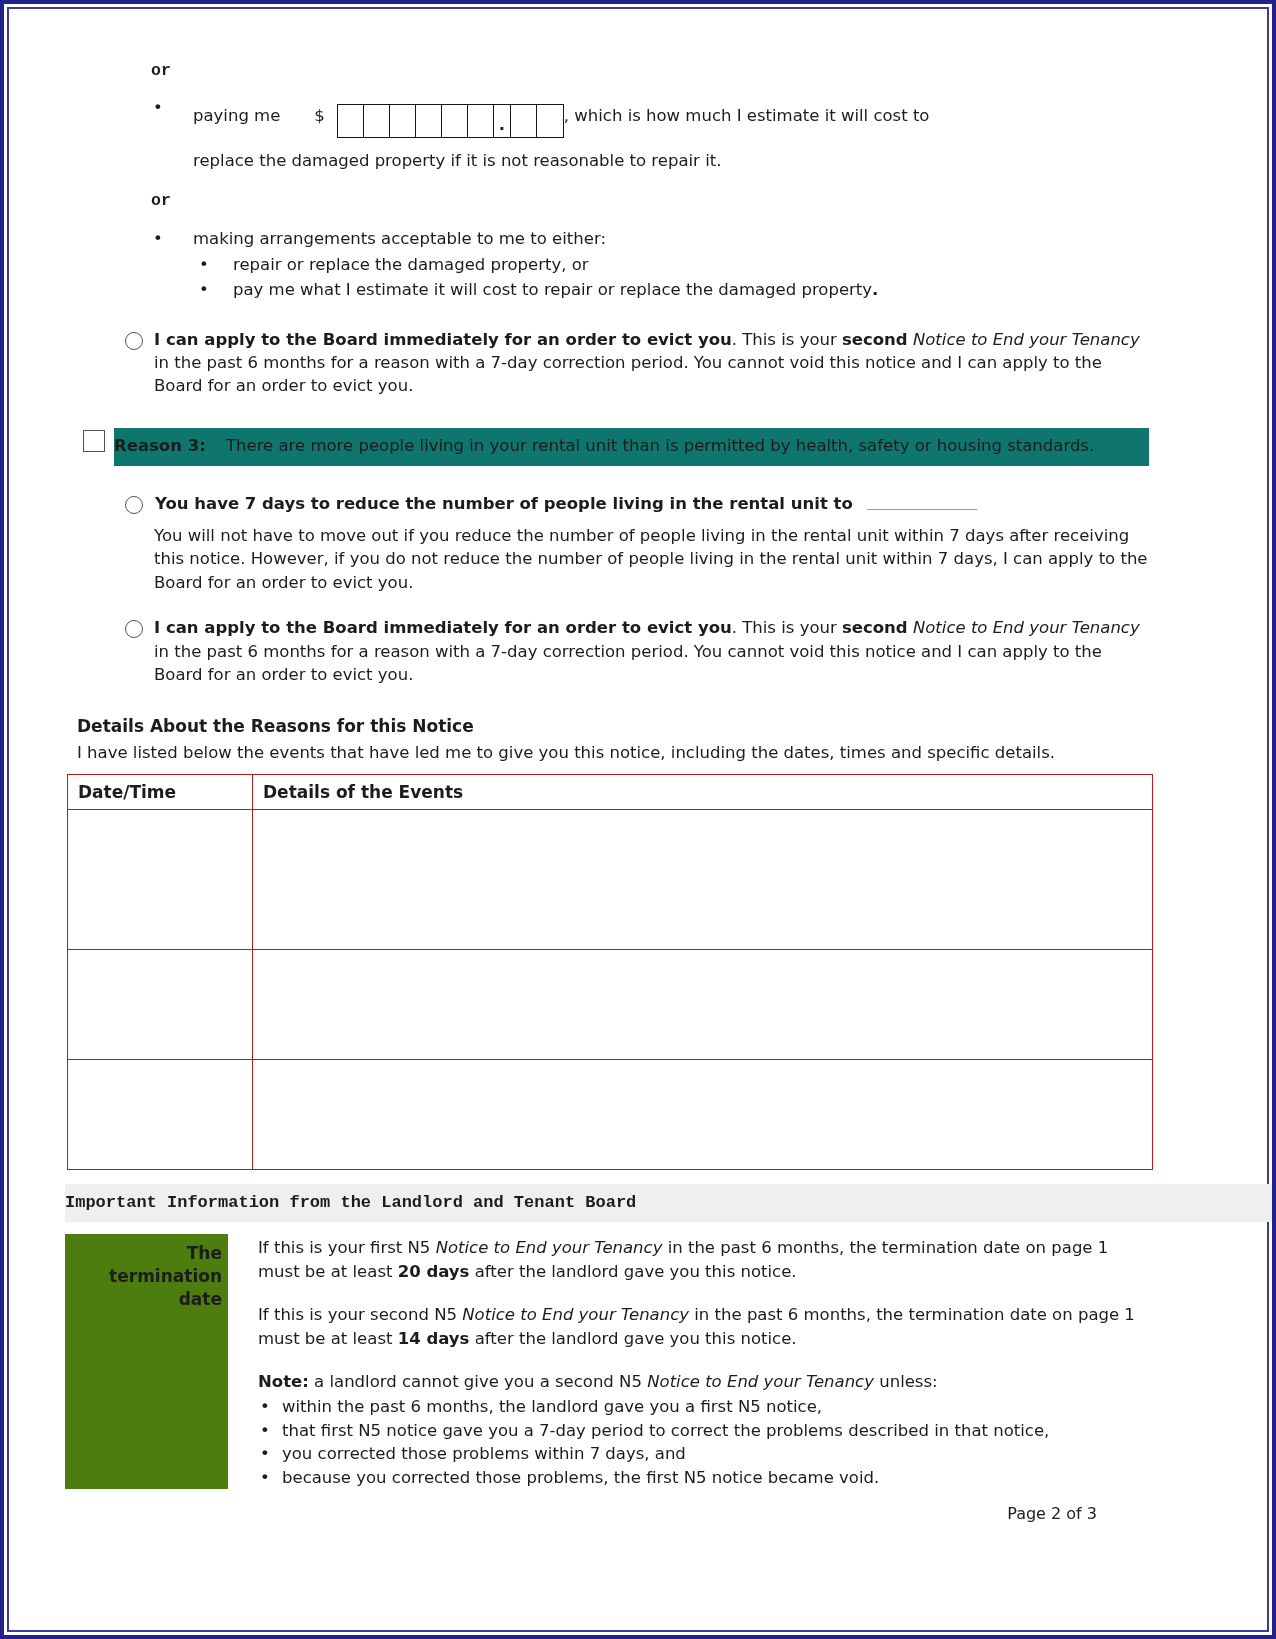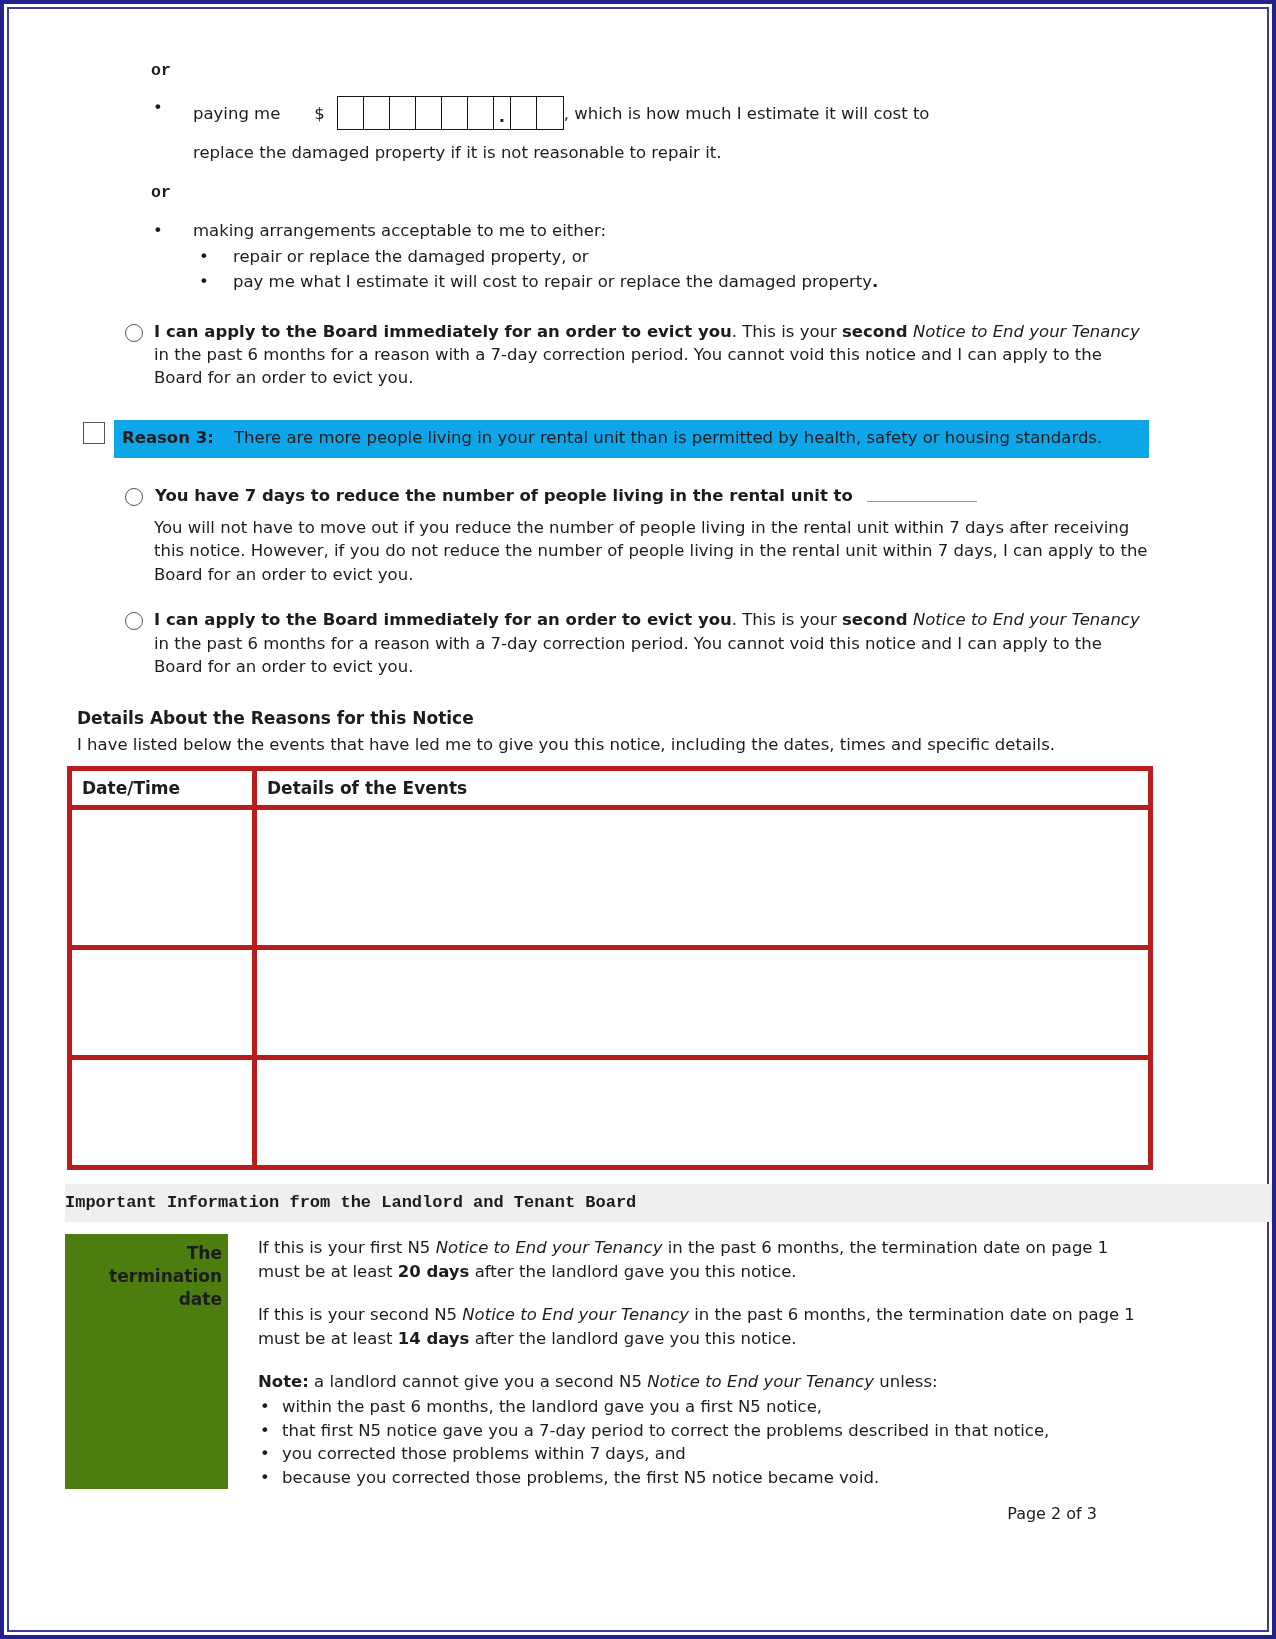--- a/index.html
+++ b/index.html
@@ -21,21 +21,21 @@
   }
   .b { font-weight: bold; }
   .i { font-style: italic; text-align: right; }
 
   .or-label { font-weight: bold; margin-left: 86px; font-family: Liberation Mono, monospace; }
 
   .bullet-row { display: flex; margin-left: 88px; margin-top: 14px; }
   .bullet-marker { flex: 0 0 40px; }
   .bullet-content { flex: 1; }
 
-  .pay-line { display: flex; align-items: center; }
+  .pay-line { display: flex; align-items: flex-start; margin-top: 8px; }
   .currency-symbol { margin-left: 34px; }
   .amount-boxes {
     display: inline-flex; border: 1px solid #161616; height: 34px;
     margin-left: 12px; background: #fff;
   }
   .amount-cell { width: 26px; border-right: 1px solid #161616; }
   .amount-cell.last { border-right: none; }
   .decimal-cell {
     width: 17px; border-right: 1px solid #161616;
     display: flex; align-items: flex-end; justify-content: center;
@@ -55,40 +55,40 @@
     border: 1.5px solid #555; border-radius: 50%; background: #fff;
   }
   .opt-text { flex: 1; }
 
   .reason-row { display: flex; margin-left: 18px; margin-top: 30px; gap: 9px; }
   .checkbox {
     width: 22px; height: 22px; flex: 0 0 auto; margin-top: 2px;
     border: 1.5px solid #555; background: #fff;
   }
   .reason-band {
-    flex: 1; background: #0ea5e9; display: flex;
-    padding: 6px 12px 9px 8px;
+    flex: 1; background: #0f766e; display: flex;
+    padding: 6px 12px 9px 0;
   }
   .reason-label { flex: 0 0 112px; font-weight: bold; }
   .reason-text { flex: 1; }
 
   .count-blank {
     display: inline-block; width: 110px; margin-left: 14px;
     border-bottom: 1px solid #9a9a9a; height: 1.05em; vertical-align: baseline;
   }
   .reduce-body { margin-left: 89px; margin-top: 8px; }
 
   .details-heading { font-weight: bold; font-size: 17px; margin-left: 12px; margin-top: 28px; }
   .details-intro { margin-left: 12px; margin-top: 2px; }
 
   .events-table {
     margin-left: 2px; margin-top: 10px; width: 1086px;
     border-collapse: collapse; table-layout: fixed;
   }
-  .events-table th, .events-table td { border: 5px solid #b91c1c; }
+  .events-table th, .events-table td { border: 1px solid #b91c1c; }
   .events-table th {
     text-align: left; font-weight: bold; font-size: 17px;
     padding: 5px 10px; height: 34px;
   }
   .col-datetime { width: 185px; }
   .row-tall td { height: 140px; }
   .row-mid td  { height: 110px; }
 
   .info-band {
     margin-top: 14px; width: 1242px; background: #efefef;

